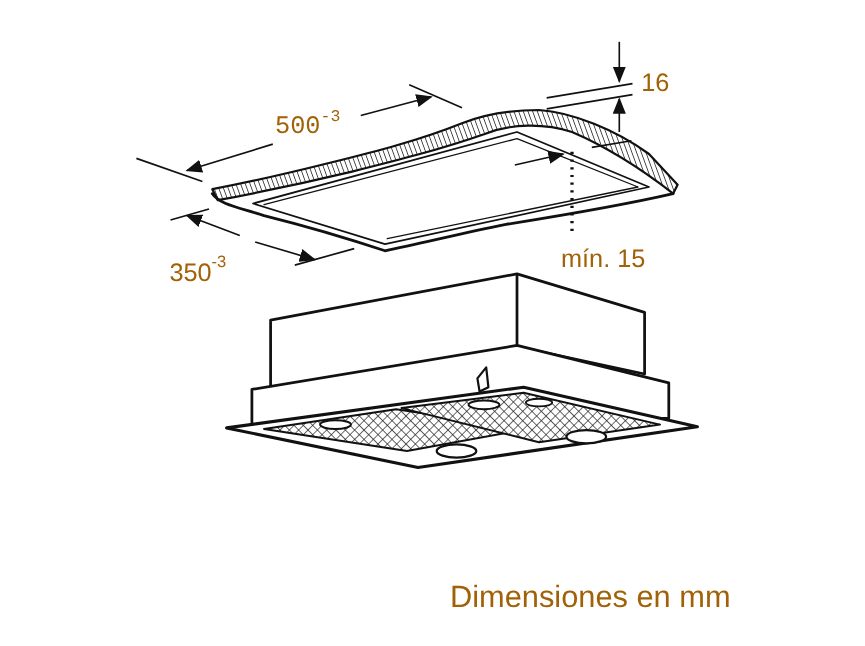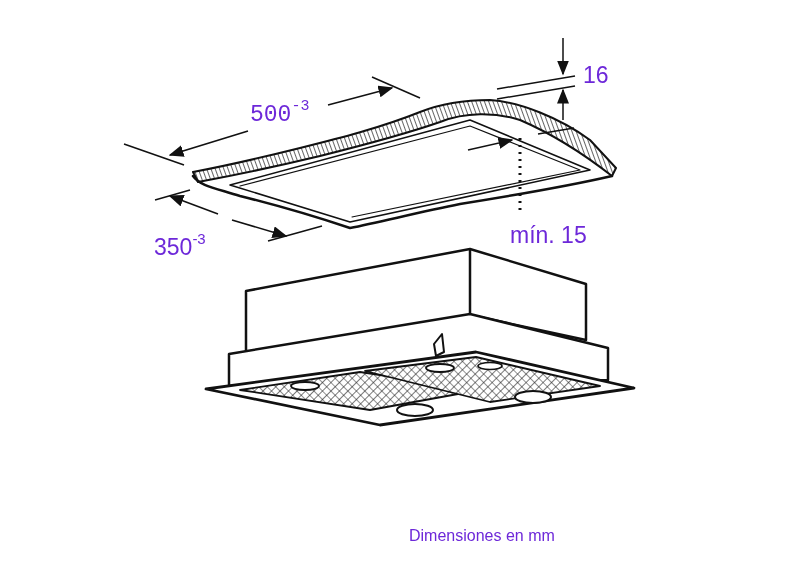--- a/index.html
+++ b/index.html
@@ -1,22 +1,22 @@
 <!DOCTYPE html>
 <html><head>
 <meta charset="utf-8">
 <style>
   html, body { margin: 0; padding: 0; background: #ffffff; }
   body { width: 786px; height: 587px; position: relative; overflow: hidden;
          font-family: "Liberation Sans", sans-serif; color: #111; }
   svg { position: absolute; left: 0; top: 0; }
-  .lbl { position: absolute; font-family: "Liberation Sans", sans-serif; color: #6d28d9; white-space: nowrap; }
+  .lbl { position: absolute; font-family: "Liberation Sans", sans-serif; color: #a16207; white-space: nowrap; }
   .dim { font-size: 23px; }
   .dim sup { font-size: 15px; vertical-align: top; position: relative; top: -4px; }
-  .caption { font-size: 16px; }
+  .caption { font-size: 28px; }
 </style>
 </head>
 <body>
 
 <svg width="786" height="587" viewBox="0 0 786 587">
   <defs>
     <pattern id="mesh" width="6" height="6" patternUnits="userSpaceOnUse" patternTransform="rotate(45)">
       <rect width="6" height="6" fill="#fff"></rect>
       <path d="M0 0 L0 6 M0 0 L6 0" stroke="#222" stroke-width="1.2"></path>
     </pattern>

